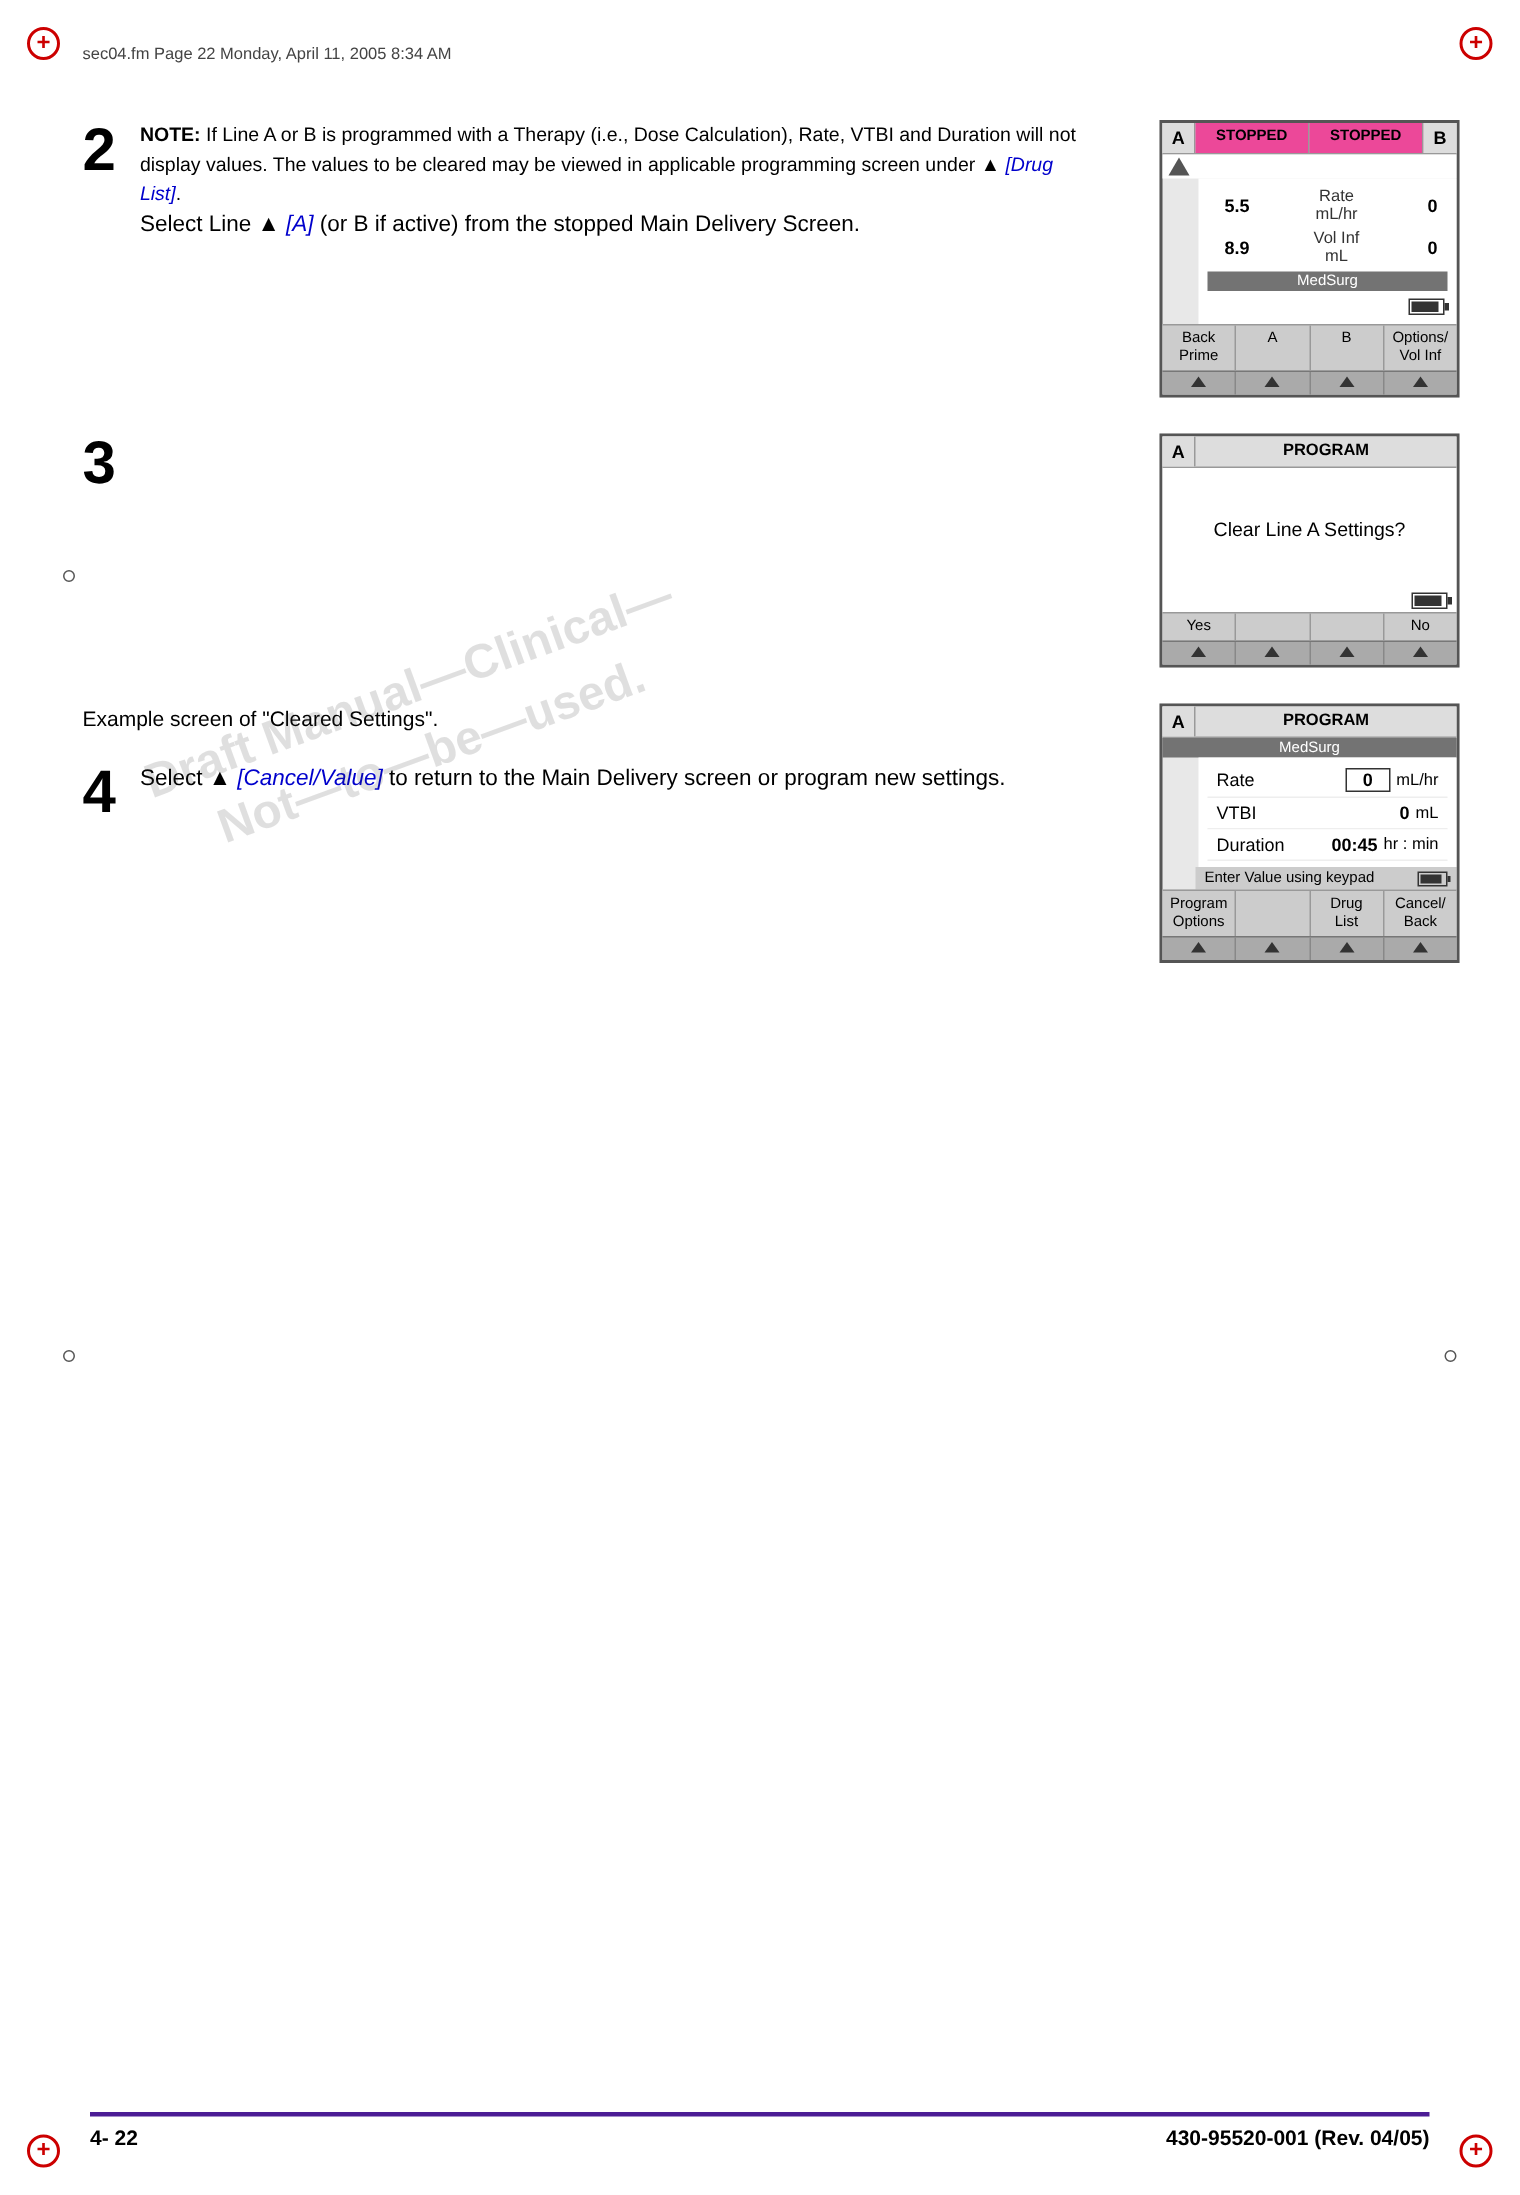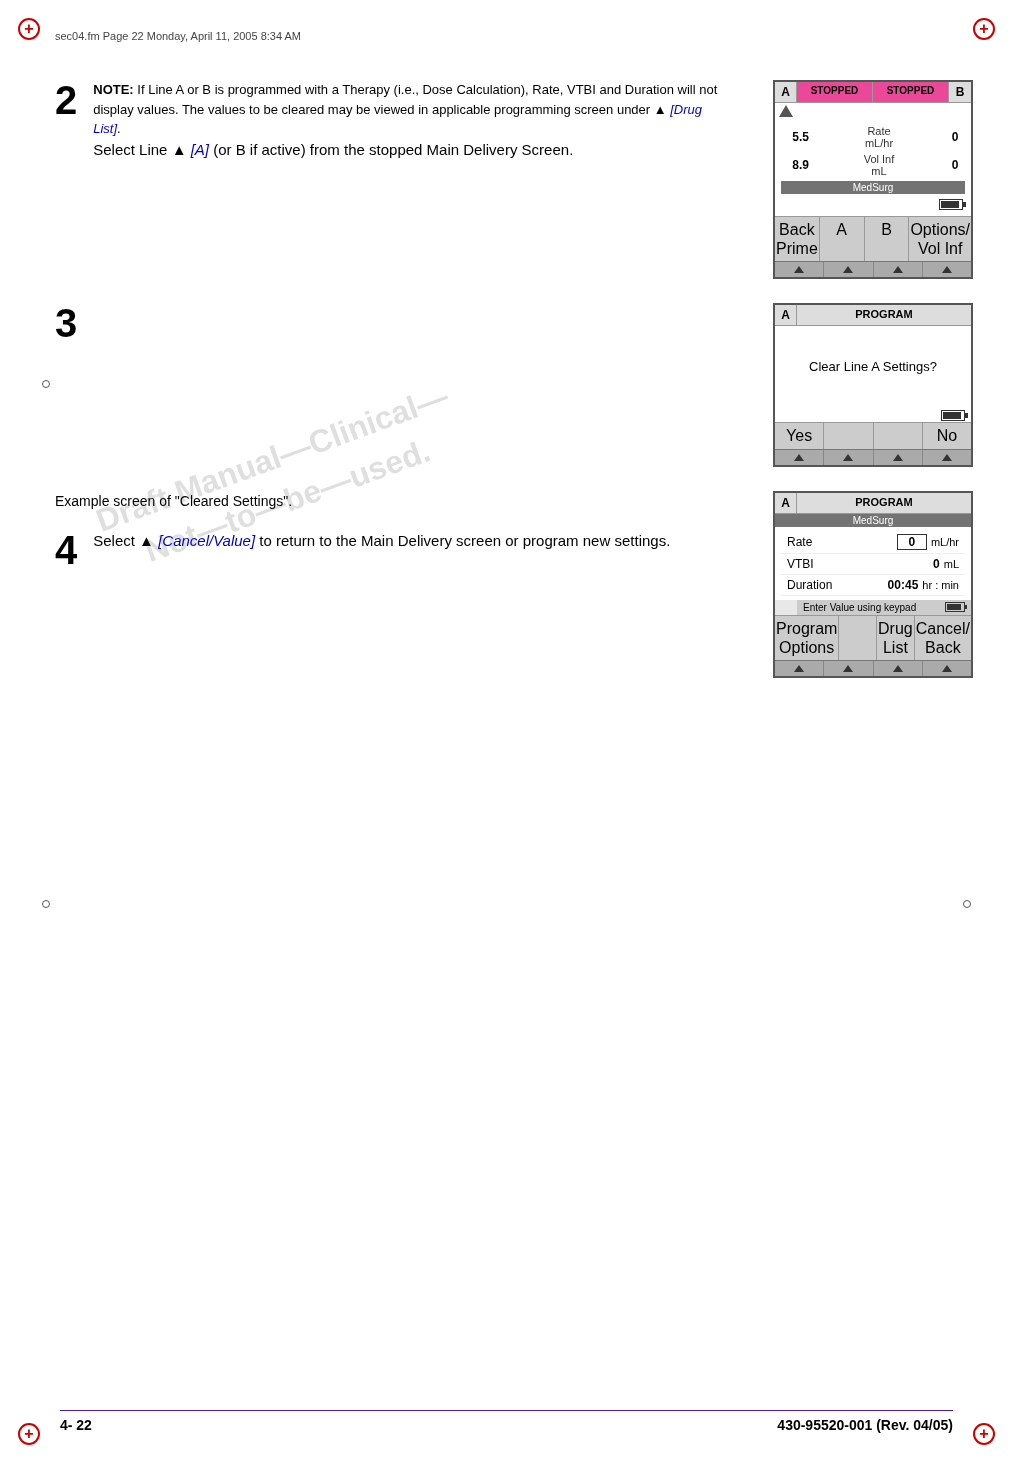--- a/index.html
+++ b/index.html
@@ -56,20 +56,21 @@
       border-right: 1px solid #999;
       font-weight: bold;
     }
     .screen-header .cell:last-child { border-right: none; }
     .screen-header .cell.stopped { background: #ec4899; }
     .screen-header .cell.label { background: #ddd; font-weight: bold; }
 
     .screen-body {
       background: #fff;
       padding: 4px 6px;
+      margin-left: 24px;
     }
 
     .screen-row {
       display: flex;
       align-items: center;
       padding: 2px 0;
       font-size: 12px;
     }
 
     .screen-row .val {
@@ -103,21 +104,21 @@
 
     .screen-footer {
       display: flex;
       background: #ccc;
       border-top: 1px solid #999;
     }
     .screen-footer .btn {
       flex: 1;
       text-align: center;
       padding: 3px 1px;
-      font-size: 16px;
+      font-size: 10px;
       border-right: 1px solid #999;
       line-height: 1.2;
     }
     .screen-footer .btn:last-child { border-right: none; }
 
     .arrow-row {
       display: flex;
       background: #aaa;
       border-top: 1px solid #777;
     }
@@ -161,21 +162,21 @@
     
     .page-footer {
       position: absolute;
       bottom: 30px;
       left: 60px;
       right: 60px;
       display: flex;
       justify-content: space-between;
       font-size: 14px;
       font-weight: bold;
-      border-top: 1px solid #4c1d95;
+      border-top: 3px solid #4c1d95;
       padding-top: 6px;
     }
 
     
     .side-mark {
       position: absolute;
       left: 42px;
       width: 8px;
       height: 8px;
       border-radius: 50%;

